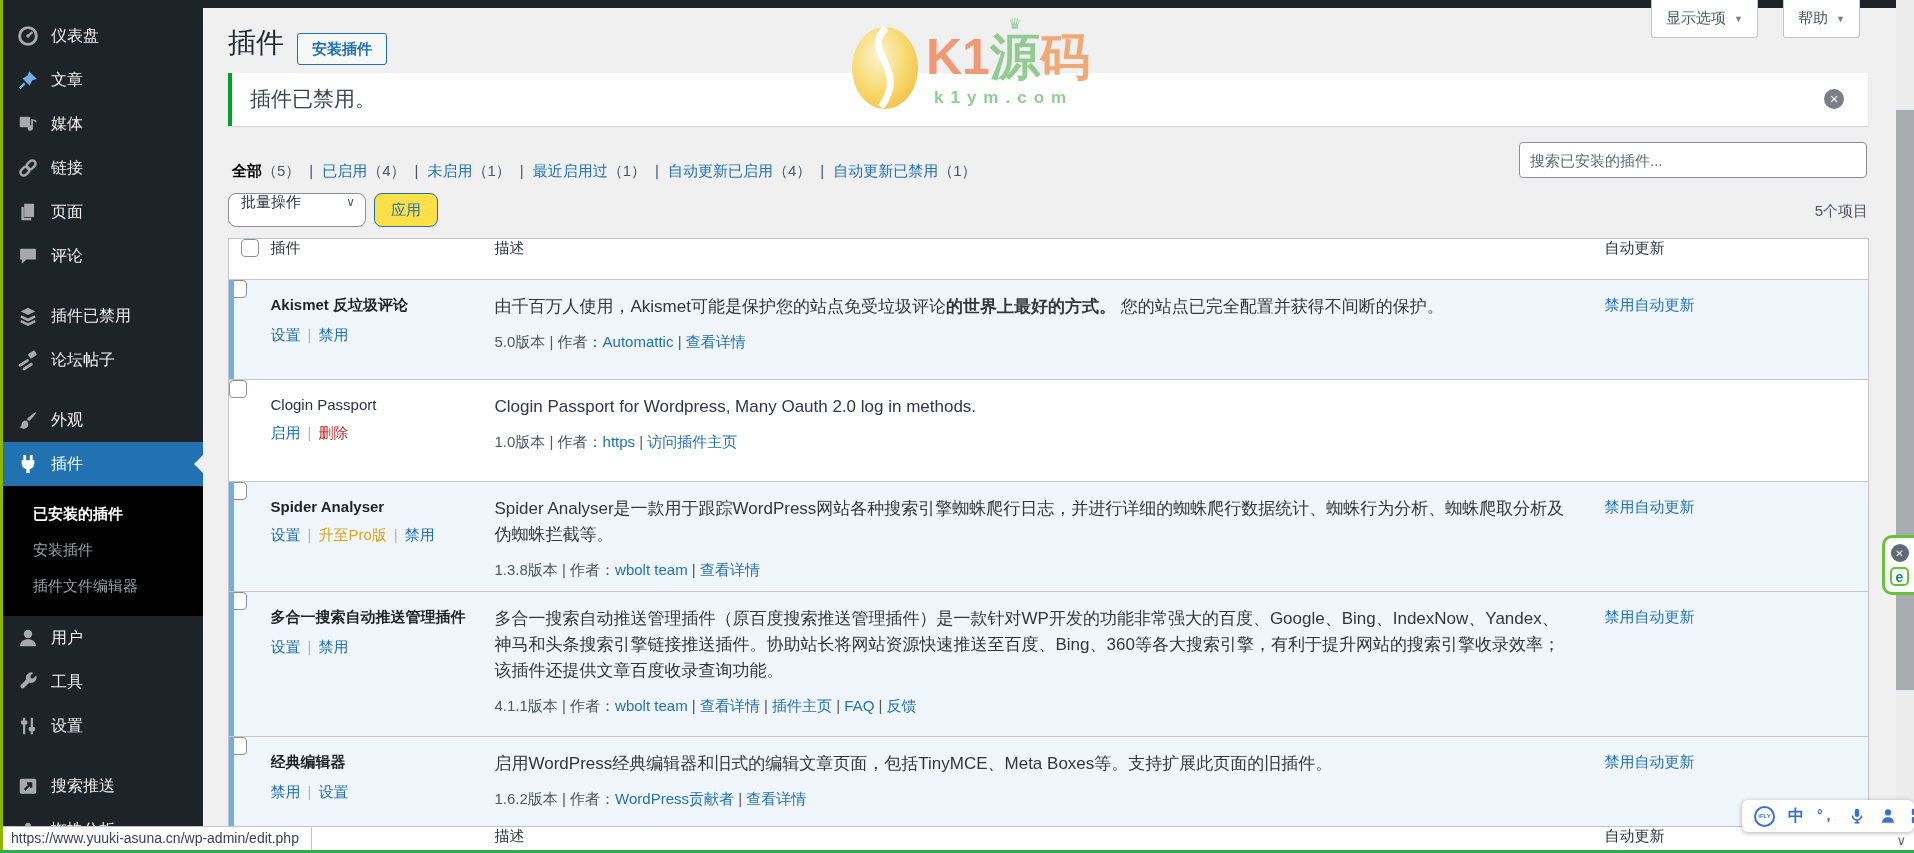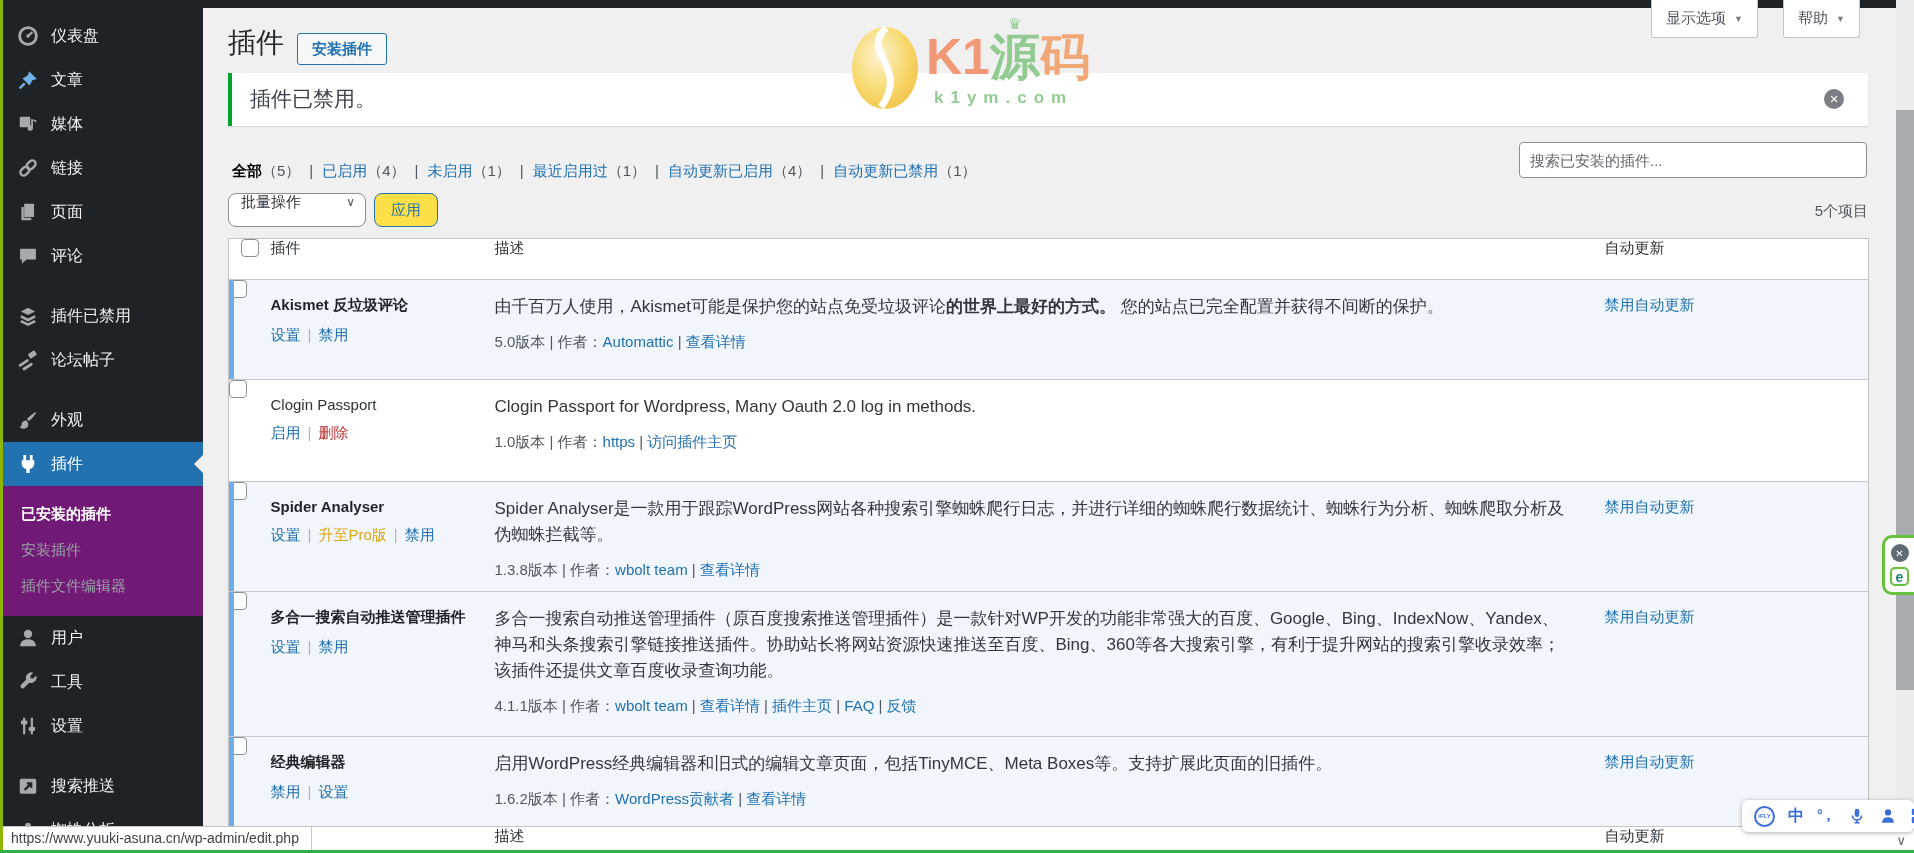--- a/index.html
+++ b/index.html
@@ -13,21 +13,21 @@
   .topstrip { position:absolute; top:0; left:0; right:0; height:8px; background:#1d2327; z-index:1; }
 
   
   #sidebar { position:absolute; left:3px; top:0; bottom:0; width:200px; background:#1d2327; padding-top:14px; z-index:10; }
   .sb-item { position:relative; height:44px; display:flex; align-items:center; gap:12px; padding:0 14px; color:#f0f0f1; font-size:16px; cursor:pointer; }
   .sb-icon { width:22px; height:22px; flex:none; display:flex; align-items:center; justify-content:center; }
   .sb-item.active { background:#2271b1; color:#fff; }
   .sb-item.active::after { content:""; position:absolute; right:0; top:50%; transform:translateY(-50%);
     border-top:9px solid transparent; border-bottom:9px solid transparent; border-right:9px solid #f0f0f1; }
   .sb-sep { height:16px; }
-  .sb-sub { padding:10px 4px 12px; background:#701a75; }
+  .sb-sub { padding:10px 16px 12px; background:#000000; }
   .sb-sub-item { height:36px; line-height:36px; padding:0 14px; font-size:15px; color:#9aa0a6; cursor:pointer; }
   .sb-sub-item.current { color:#fff; font-weight:700; }
 
   
   .screen-btn { position:absolute; top:0; height:38px; background:#fff; border:1px solid #c3c4c7; border-top:none;
     border-radius:0 0 3px 3px; display:flex; align-items:center; gap:8px; padding:0 14px; font-size:15px; color:#50575e;
     cursor:pointer; font-family:inherit; z-index:5; }
   #btn-screen-options { left:1651px; }
   #btn-help { left:1783px; }
   .caret { font-size:9px; color:#787c82; }

